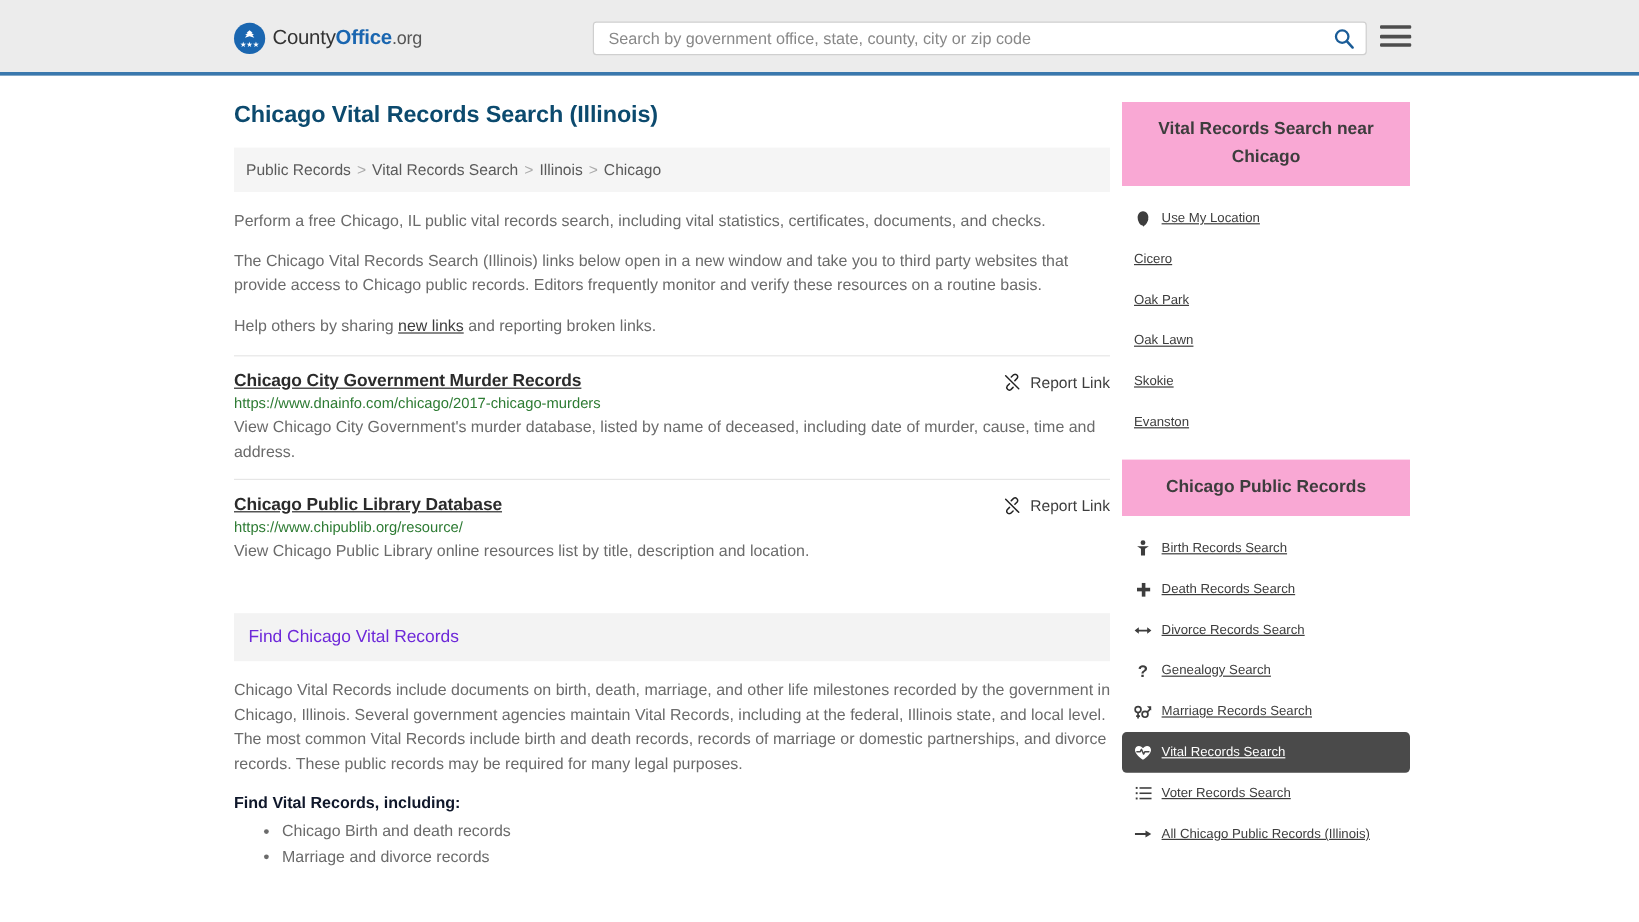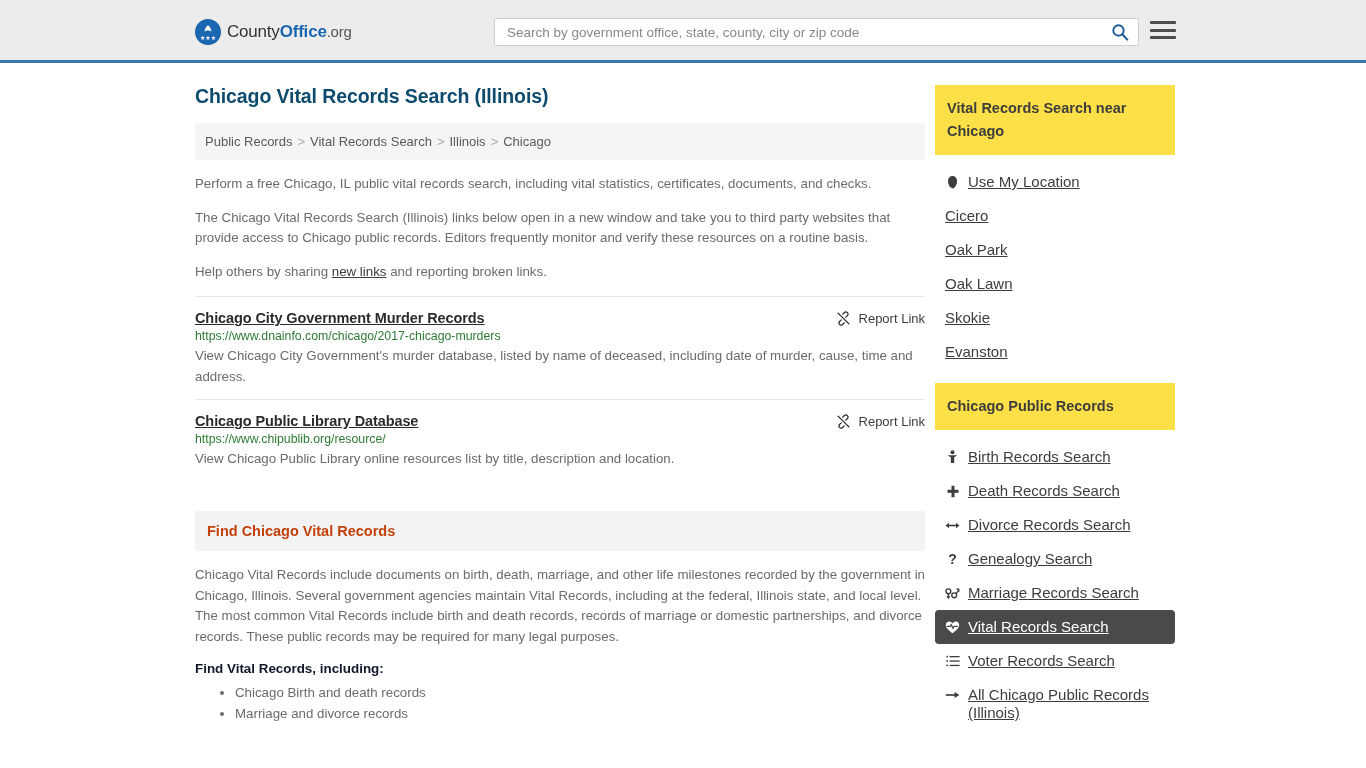--- a/index.html
+++ b/index.html
@@ -204,22 +204,22 @@
 
   
   .section-bar {
     background: #f3f3f3;
     padding: 12px 12px;
     margin-top: 30px;
   }
   .section-bar h2 {
     margin: 0;
     font-size: 14.5px;
-    color: #c2410c;
-    font-weight: bold;
+    color: #6d28d9;
+    font-weight: normal;
   }
   .section-body {
     padding-top: 14px;
   }
   .section-body p {
     font-size: 13.3px;
     line-height: 20.5px;
     color: #6b6b6b;
     margin: 0 0 14px 0;
   }
@@ -234,23 +234,24 @@
     padding-left: 40px;
   }
   .section-body li {
     font-size: 13.3px;
     line-height: 21px;
     color: #6b6b6b;
   }
 
   
   .side-head {
-    background: #fde047;
+    background: #f9a8d4;
     padding: 12px 12px;
     margin-bottom: 10px;
+    text-align: center;
   }
   .side-head h2 {
     margin: 0;
     font-size: 14.5px;
     font-weight: bold;
     color: #3d3d3d;
     line-height: 23px;
   }
   .side-list { margin: 0; padding: 0; list-style: none; }
   .side-item {
@@ -266,21 +267,21 @@
     text-align: center;
     color: #3d3d3d;
     font-size: 13px;
     line-height: 18px;
     display: flex;
     align-items: center;
     justify-content: center;
     height: 18px;
   }
   .side-item .lbl {
-    font-size: 15px;
+    font-size: 11px;
     line-height: 18px;
     color: #3d3d3d;
     text-decoration: underline;
   }
   .side-item.no-icon { padding-left: 10px; }
   .side-item.active {
     background: #4a4a4a;
   }
   .side-item.active .lbl { color: #ffffff; }
   .side-item.active .ico { color: #ffffff; }

